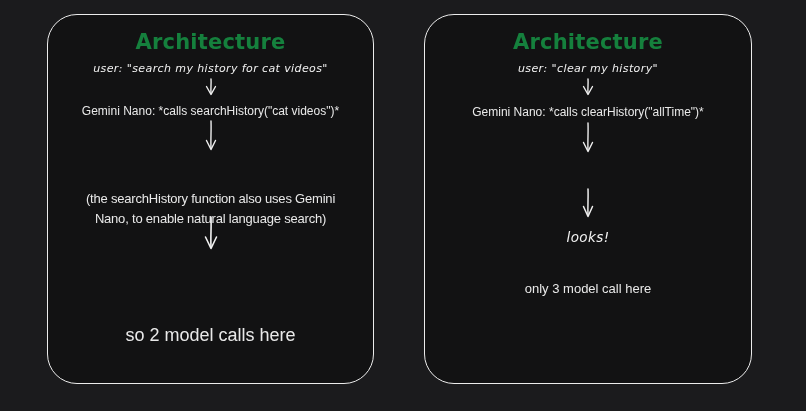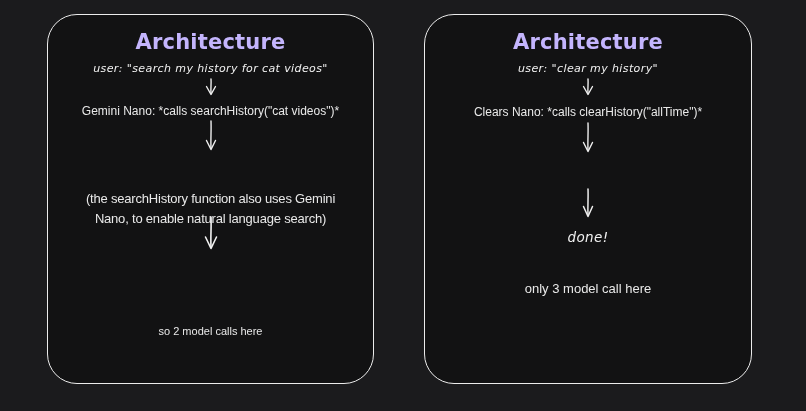--- a/index.html
+++ b/index.html
@@ -4,21 +4,21 @@
 <style>
   html,body{margin:0;padding:0;background:#1b1b1d;}
   #screen{position:relative;width:806px;height:411px;background:#1b1b1d;overflow:hidden;
           font-family:"Liberation Sans",sans-serif;}
   .panel{position:absolute;top:14px;height:370px;background:#121213;
          border:1.5px solid #ececec;border-radius:30px;box-sizing:border-box;}
   #left-panel{left:47px;width:327px;}
   #right-panel{left:424px;width:328px;}
   .txt{position:absolute;left:0;right:0;text-align:center;color:#ededed;}
   .title{font-family:"DejaVu Sans",sans-serif;font-weight:800;font-size:21px;
-         letter-spacing:0.2px;color:#c4b5fd;}
+         letter-spacing:0.2px;color:#15803d;}
   .hand{font-family:"DejaVu Sans",sans-serif;font-style:italic;letter-spacing:0.4px;color:#f2f2f2;}
   .norm{font-family:"Liberation Sans",sans-serif;color:#e9e9e9;}
   .wrap{margin:0 auto;}
   .arrow{position:absolute;left:50%;transform:translateX(-50%);}
 </style>
 </head>
 <body>
 
 <div id="screen">
 
@@ -43,44 +43,44 @@
     <div class="txt norm" style="top:174px;font-size:13px;line-height:1.55;letter-spacing:-0.2px">
       <div class="wrap" style="max-width:256px">(the searchHistory function also uses Gemini Nano, to enable natural language search)</div>
     </div>
 
     <svg class="arrow" style="top:201px" width="22" height="34" viewBox="0 0 22 34">
       <path d="M11 1 C11.5 10 10.5 20 11 31" stroke="#f2f2f2" stroke-width="1.6" fill="none" stroke-linecap="round"></path>
       <path d="M5.5 21 L11 32.5 L16.5 21" stroke="#f2f2f2" stroke-width="1.6" fill="none" stroke-linecap="round" stroke-linejoin="round"></path>
     </svg>
 
 
-    <div class="txt norm" style="top:310px;font-size:11px">so 2 model calls here</div>
+    <div class="txt norm" style="top:310px;font-size:18px">so 2 model calls here</div>
   </div>
 
   <div class="panel" id="right-panel">
     <div class="txt title" style="top:15px">Architecture</div>
 
     <div class="txt hand" style="top:47px;font-size:11px">user: "clear my history"</div>
 
     <svg class="arrow" style="top:63px" width="20" height="18" viewBox="0 0 20 18">
       <path d="M10 1 C10.4 6 9.6 9 10 15.5" stroke="#efefef" stroke-width="1.4" fill="none" stroke-linecap="round"></path>
       <path d="M5.5 8.5 L10 16.5 L14.5 8.5" stroke="#efefef" stroke-width="1.4" fill="none" stroke-linecap="round" stroke-linejoin="round"></path>
     </svg>
 
-    <div class="txt norm" style="top:90px;font-size:12px">Clears Nano: *calls clearHistory("allTime")*</div>
+    <div class="txt norm" style="top:90px;font-size:12px">Gemini Nano: *calls clearHistory("allTime")*</div>
 
     <svg class="arrow" style="top:107px" width="20" height="31" viewBox="0 0 20 31">
       <path d="M10 1 C10.4 10 9.6 18 10 28.5" stroke="#efefef" stroke-width="1.4" fill="none" stroke-linecap="round"></path>
       <path d="M5.5 20.5 L10 29.5 L14.5 20.5" stroke="#efefef" stroke-width="1.4" fill="none" stroke-linecap="round" stroke-linejoin="round"></path>
     </svg>
 
 
     <svg class="arrow" style="top:173px" width="20" height="30" viewBox="0 0 20 30">
       <path d="M10 1 C10.4 9 9.6 16 10 27" stroke="#efefef" stroke-width="1.5" fill="none" stroke-linecap="round"></path>
       <path d="M5.5 18.5 L10 28.5 L14.5 18.5" stroke="#efefef" stroke-width="1.5" fill="none" stroke-linecap="round" stroke-linejoin="round"></path>
     </svg>
 
-    <div class="txt hand" style="top:214px;font-size:13.5px">done!</div>
+    <div class="txt hand" style="top:214px;font-size:13.5px">looks!</div>
 
     <div class="txt norm" style="top:266px;font-size:13px">only 3 model call here</div>
   </div>
 
 </div>
 
 </body></html>

